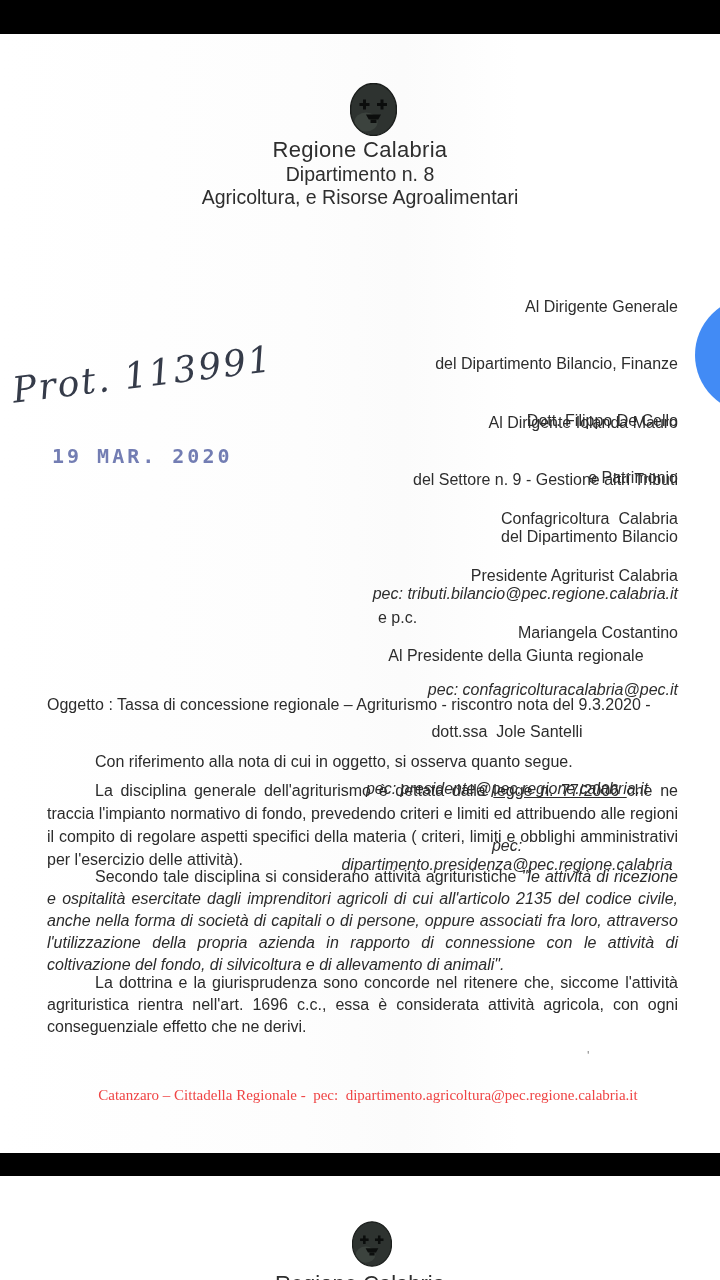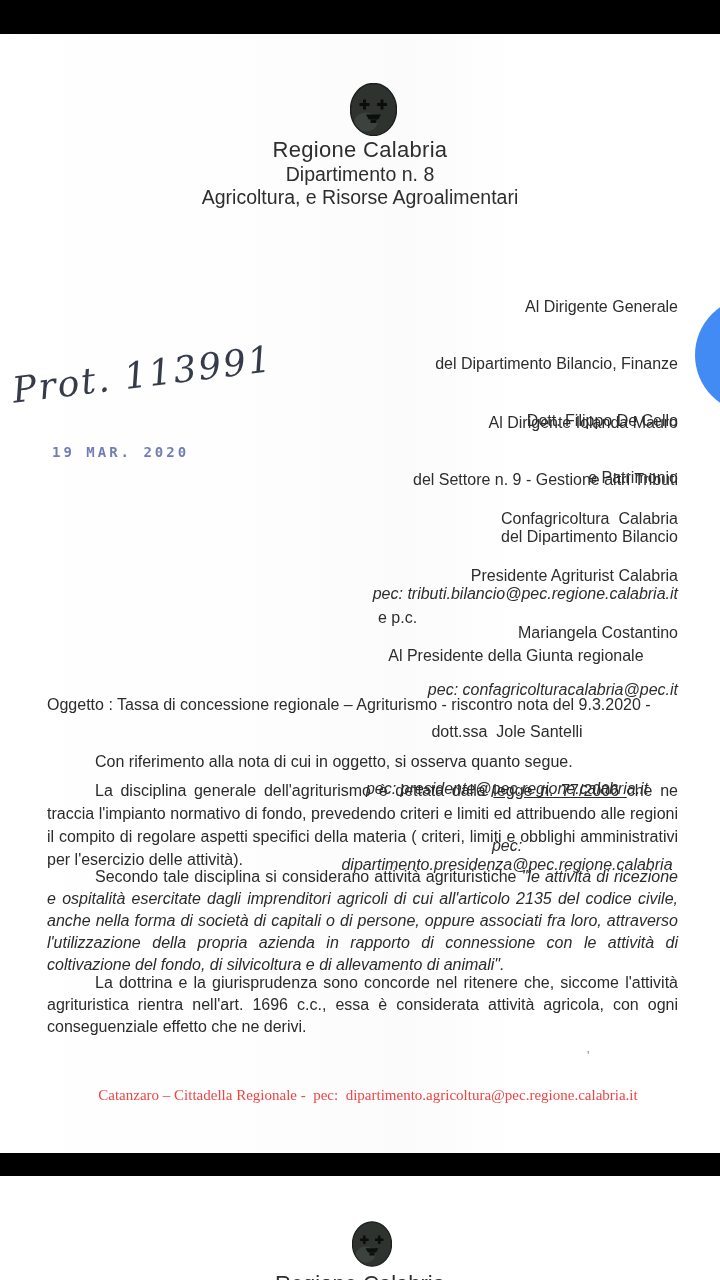--- a/index.html
+++ b/index.html
@@ -33,21 +33,21 @@
   
   .cc{left:336px;right:42px;top:570px;text-align:center;font-size:16px;line-height:19px;color:#2d2d2d;white-space:pre-wrap;}
   .cc-first{position:relative;}
   .cc-prefix{position:absolute;left:42px;top:0;}
   
   .prot{left:10px;top:370px;width:230px;
     font-family:"DejaVu Serif", serif;font-style:italic;font-size:36px;
     color:#353b49;letter-spacing:2px;white-space:nowrap;
     transform:rotate(-7deg);transform-origin:left top;}
   .stamp{left:52px;top:444px;
-    font-family:"DejaVu Sans Mono", monospace;font-weight:700;font-size:14px;
+    font-family:"DejaVu Sans Mono", monospace;font-weight:700;font-size:20px;
     letter-spacing:3px;color:#6470ab;opacity:.9;white-space:nowrap;}
   
   .bubble{left:695px;top:297px;width:116px;height:116px;border-radius:50%;background:#428bf5;}
   
   .subject{left:47px;width:631px;top:694px;font-size:16px;line-height:22px;color:#2c2c2c;}
   .para{left:47px;width:631px;font-size:16px;color:#2b2b2b;text-align:justify;}
   .p1{top:750px;line-height:23px;text-align:left;}
   .p2{top:779px;line-height:23px;}
   .p3{top:866px;line-height:22px;}
   .p4{top:972px;line-height:22px;}

